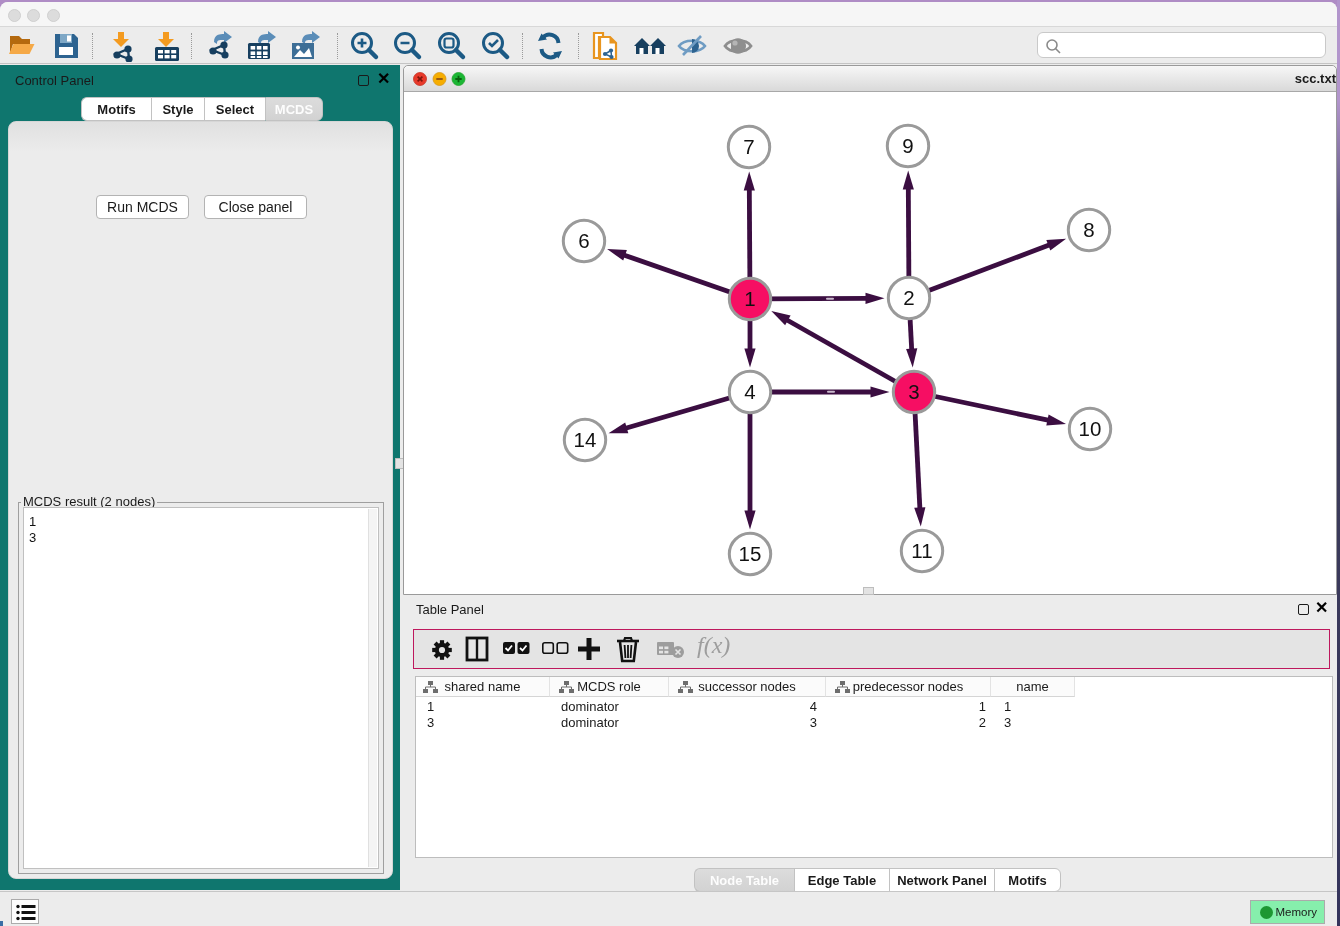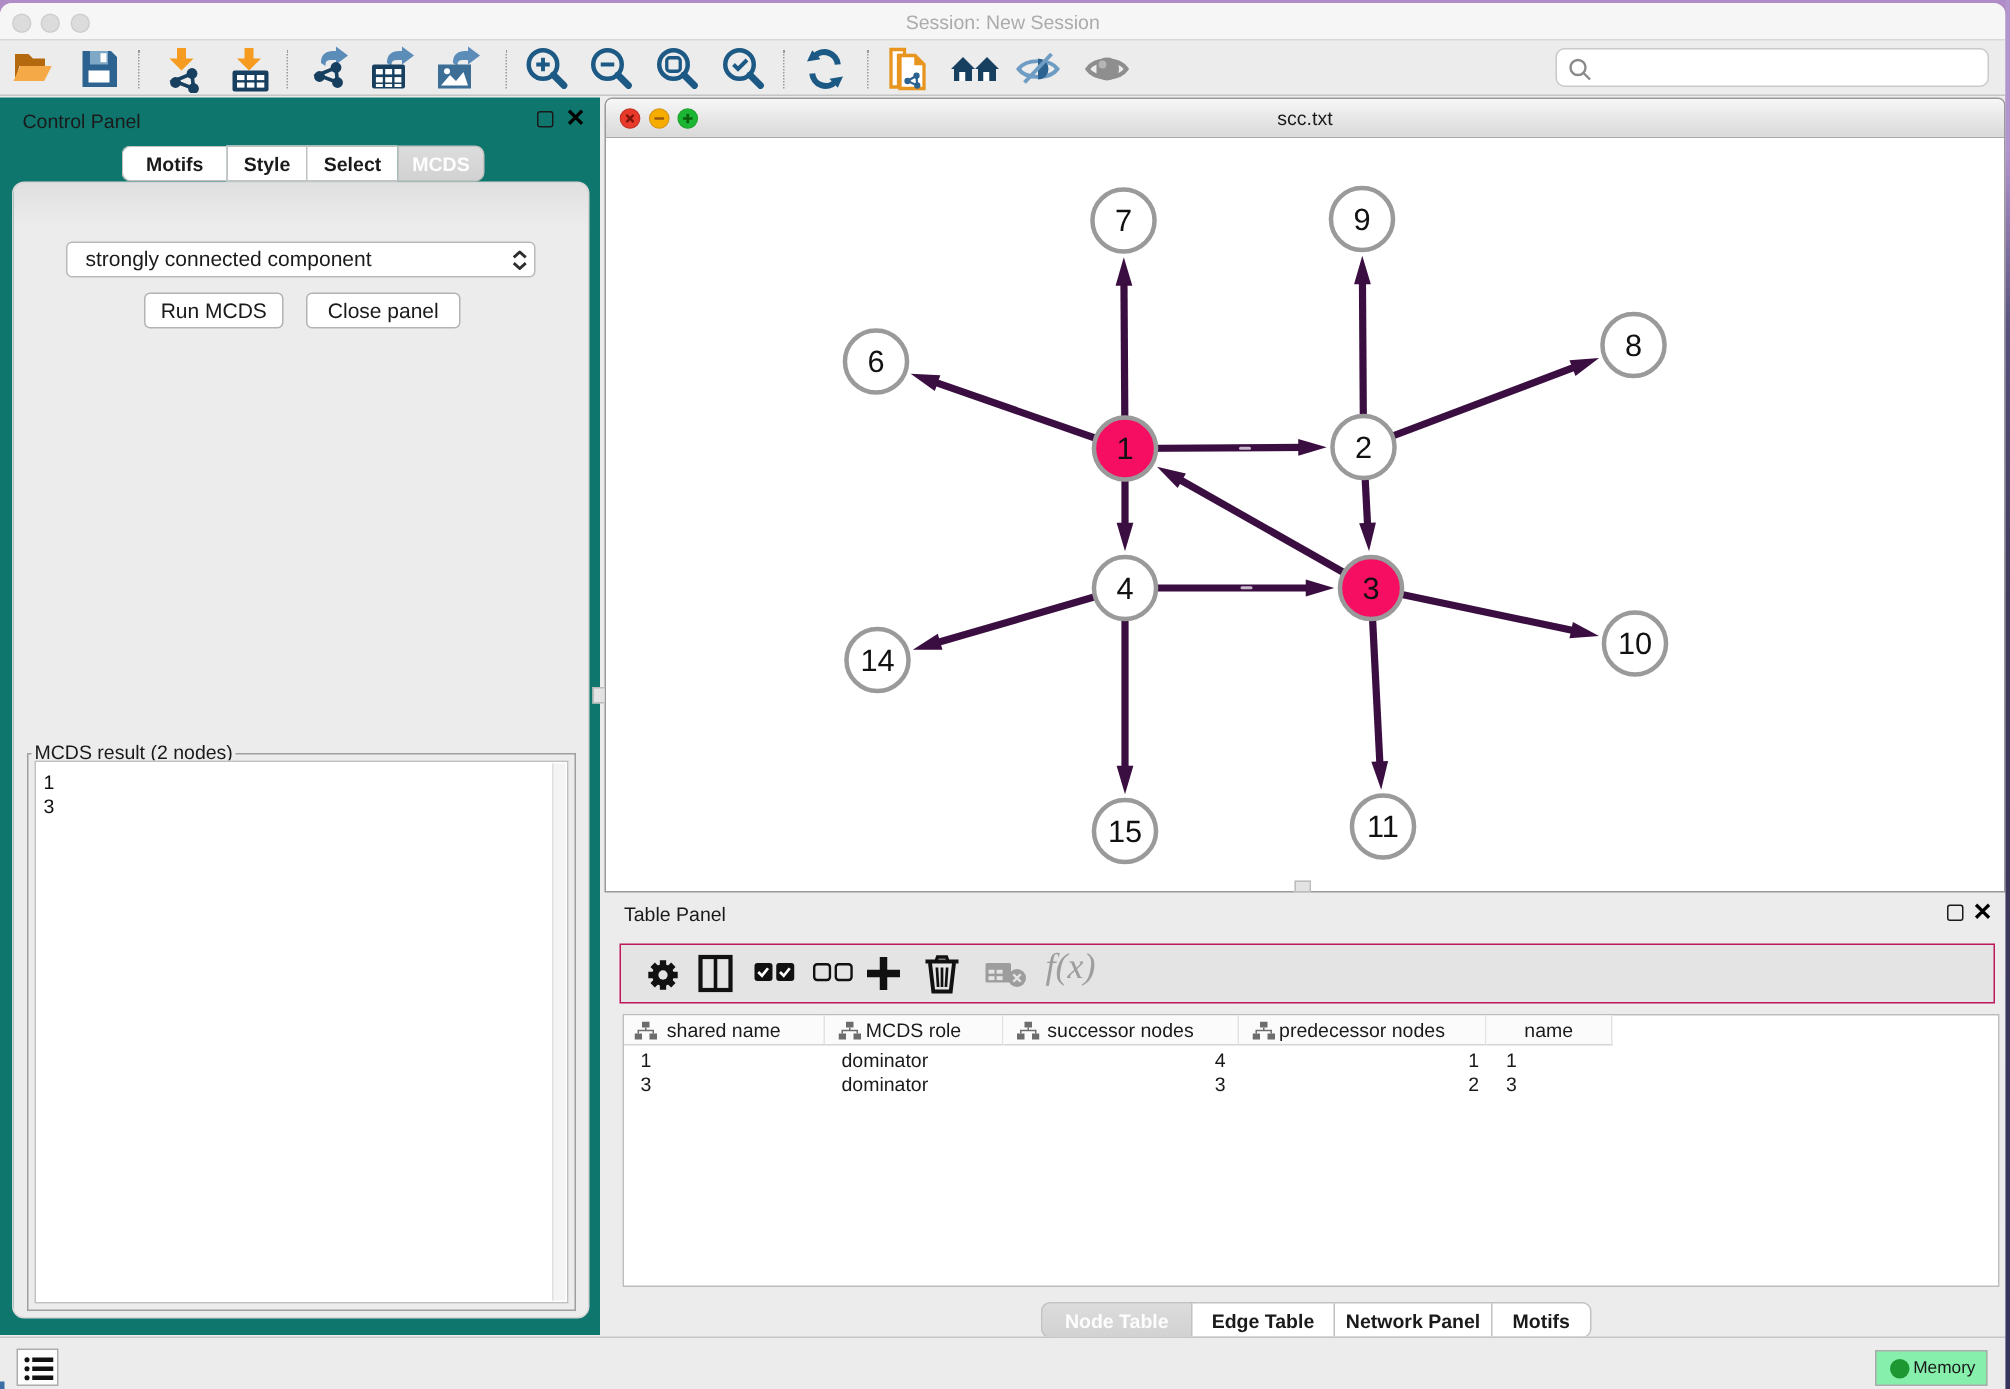--- a/index.html
+++ b/index.html
@@ -30,41 +30,40 @@
 #cpbox{position:absolute;left:8px;top:56px;width:385px;height:758px;background:linear-gradient(#e0e0e0,#ececec 30px);border:1px solid #d6d6d6;border-radius:8px}
 #optlabel{position:absolute;left:0;top:19px;width:100%;text-align:center;font-size:14px;color:#1a1a1a}
 #combo{position:absolute;left:35px;top:39px;width:313px;height:24px;background:#fff;border:1px solid #b9b9b9;border-radius:4px;font-size:14px;color:#1a1a1a;line-height:20px;padding-left:12px}
 .btn{position:absolute;top:73px;height:24px;background:#fff;border:1px solid #b3b3b3;border-radius:4px;font-size:14px;color:#1a1a1a;text-align:center;line-height:22px}
 #fieldset{position:absolute;left:9px;top:380px;width:366px;height:372px;border:1px solid #9f9f9f;}
 #legend{position:absolute;left:2px;top:-9px;background:#ececec;font-size:13px;color:#1a1a1a;padding:0 2px}
 #fstext{position:absolute;left:4px;top:4px;right:4px;bottom:4px;background:#fff;border:1px solid #c0c0c0;font-size:13px;color:#111;padding:6px 0 0 5px;line-height:16px}
 #fssb{position:absolute;right:1px;top:1px;width:9px;bottom:1px;background:#f4f4f4;border-left:1px solid #e0e0e0}
 
 #nwtitle{position:absolute;left:0;top:0;width:100%;height:26px;background:linear-gradient(#f7f7f7,#d9d9d9);border-bottom:1px solid #a8a8a8;border-radius:5px 5px 0 0}
-#nwname{position:absolute;top:5px;width:100%;text-align:center;font-size:13px;font-weight:normal;color:#1a1a1a}
+#nwname{position:absolute;top:5px;width:100%;text-align:right;font-size:13px;font-weight:bold;color:#1a1a1a}
 
 #tphead{position:absolute;left:14px;top:6px;font-size:13px;color:#1a1a1a}
 #tptoolbar{position:absolute;left:11px;top:33px;right:10px;height:40px;background:#e4e4e4;border:1px solid #be185d}
 #tptable{position:absolute;left:13px;top:80px;width:918px;height:182px;background:#fff;border:1px solid #bdbdbd}
 .th{position:absolute;top:0;height:20px;background:#fbfbfb;border-right:1px solid #e3e3e3;border-bottom:1px solid #d5d5d5;font-size:13px;color:#1a1a1a;text-align:center;line-height:19px}
 .td{position:absolute;font-size:13px;color:#1a1a1a;height:16px;line-height:16px}
 .tabrow2{position:absolute;display:flex}
 
 #listbtn{position:absolute;left:11px;top:7px;width:28px;height:25px;background:#fdfdfd;border:1px solid #ababab}
 #membtn{position:absolute;right:12px;top:8px;width:75px;height:24px;background:#86efac;border:1px solid #ababab;font-size:11.5px;color:#1a1a1a;text-align:right;line-height:22px;padding-right:7px}
 #membtn i{position:absolute;left:9px;top:5px;width:13px;height:13px;border-radius:50%;background:#1d9732}
 .flt{width:11px;height:11px;border:1.5px solid #1a1a1a;border-radius:2px;display:inline-block}
 </style></head>
 <body>
 <div id="app">
   <div id="titlebar">
     <div class="tl" style="left:8px"></div>
       <div class="tl" style="left:27px"></div>
       <div class="tl" style="left:47px"></div>
-    <div id="title">Session: New Session</div>
   </div>
   <div id="toolbar">
     <div class="sep" style="left:92px"></div><div class="sep" style="left:191px"></div><div class="sep" style="left:337px"></div><div class="sep" style="left:522px"></div><div class="sep" style="left:578px"></div>
     <svg class="ticon" style="left:6px" width="32" height="32" viewBox="0 0 32 32">
       <path d="M4 6 h9 l3 3 h8 v5 H7 L4 24 Z" fill="#b4690e"></path>
       <path d="M7.5 14 h21 l-5 10 H3 Z" fill="#f5a947"></path>
     </svg>
     <svg class="ticon" style="left:50px" width="32" height="32" viewBox="0 0 32 32">
       <path d="M5 4 h19 l4 4 v20 H5 Z" fill="#2d6390"></path>
       <rect x="10" y="4" width="12" height="9" fill="#7fa8c6"></rect>
@@ -192,26 +191,20 @@
     <div id="cphead">Control Panel</div>
     <div class="abs" style="left:358px;top:7px"><span class="flt"></span></div>
     <div class="abs" style="left:377px;top:4px;font-size:16px;font-weight:bold">✕</div>
     <div class="tabrow" style="left:81px;top:32px;">
       <div class="tab first" style="width:70px;padding:0">Motifs</div>
         <div class="tab" style="width:53px;padding:0">Style</div>
         <div class="tab" style="width:61px;padding:0">Select</div>
         <div class="tab last sel" style="width:58px;padding:0">MCDS</div>
     </div>
     <div id="cpbox">
-      <div id="combo">strongly connected component<svg style="position:absolute;right:4px;top:5px" width="11" height="13" viewBox="0 0 11 13">
-            <g stroke="#2e2e2e" stroke-width="1.9" fill="none">
-              <path d="M1.5 4.6 L5.5 1 L9.5 4.6"></path>
-              <path d="M1.5 8.4 L5.5 12 L9.5 8.4"></path>
-            </g>
-          </svg></div>
       <div class="btn" style="left:87px;width:93px">Run MCDS</div>
       <div class="btn" style="left:195px;width:103px">Close panel</div>
       <div id="fieldset">
         <div id="legend">MCDS result (2 nodes)</div>
         <div id="fstext">1<br>3<div id="fssb"></div></div>
       </div>
     </div>
   </div>
   <div id="netwin">
     <div id="nwtitle">

